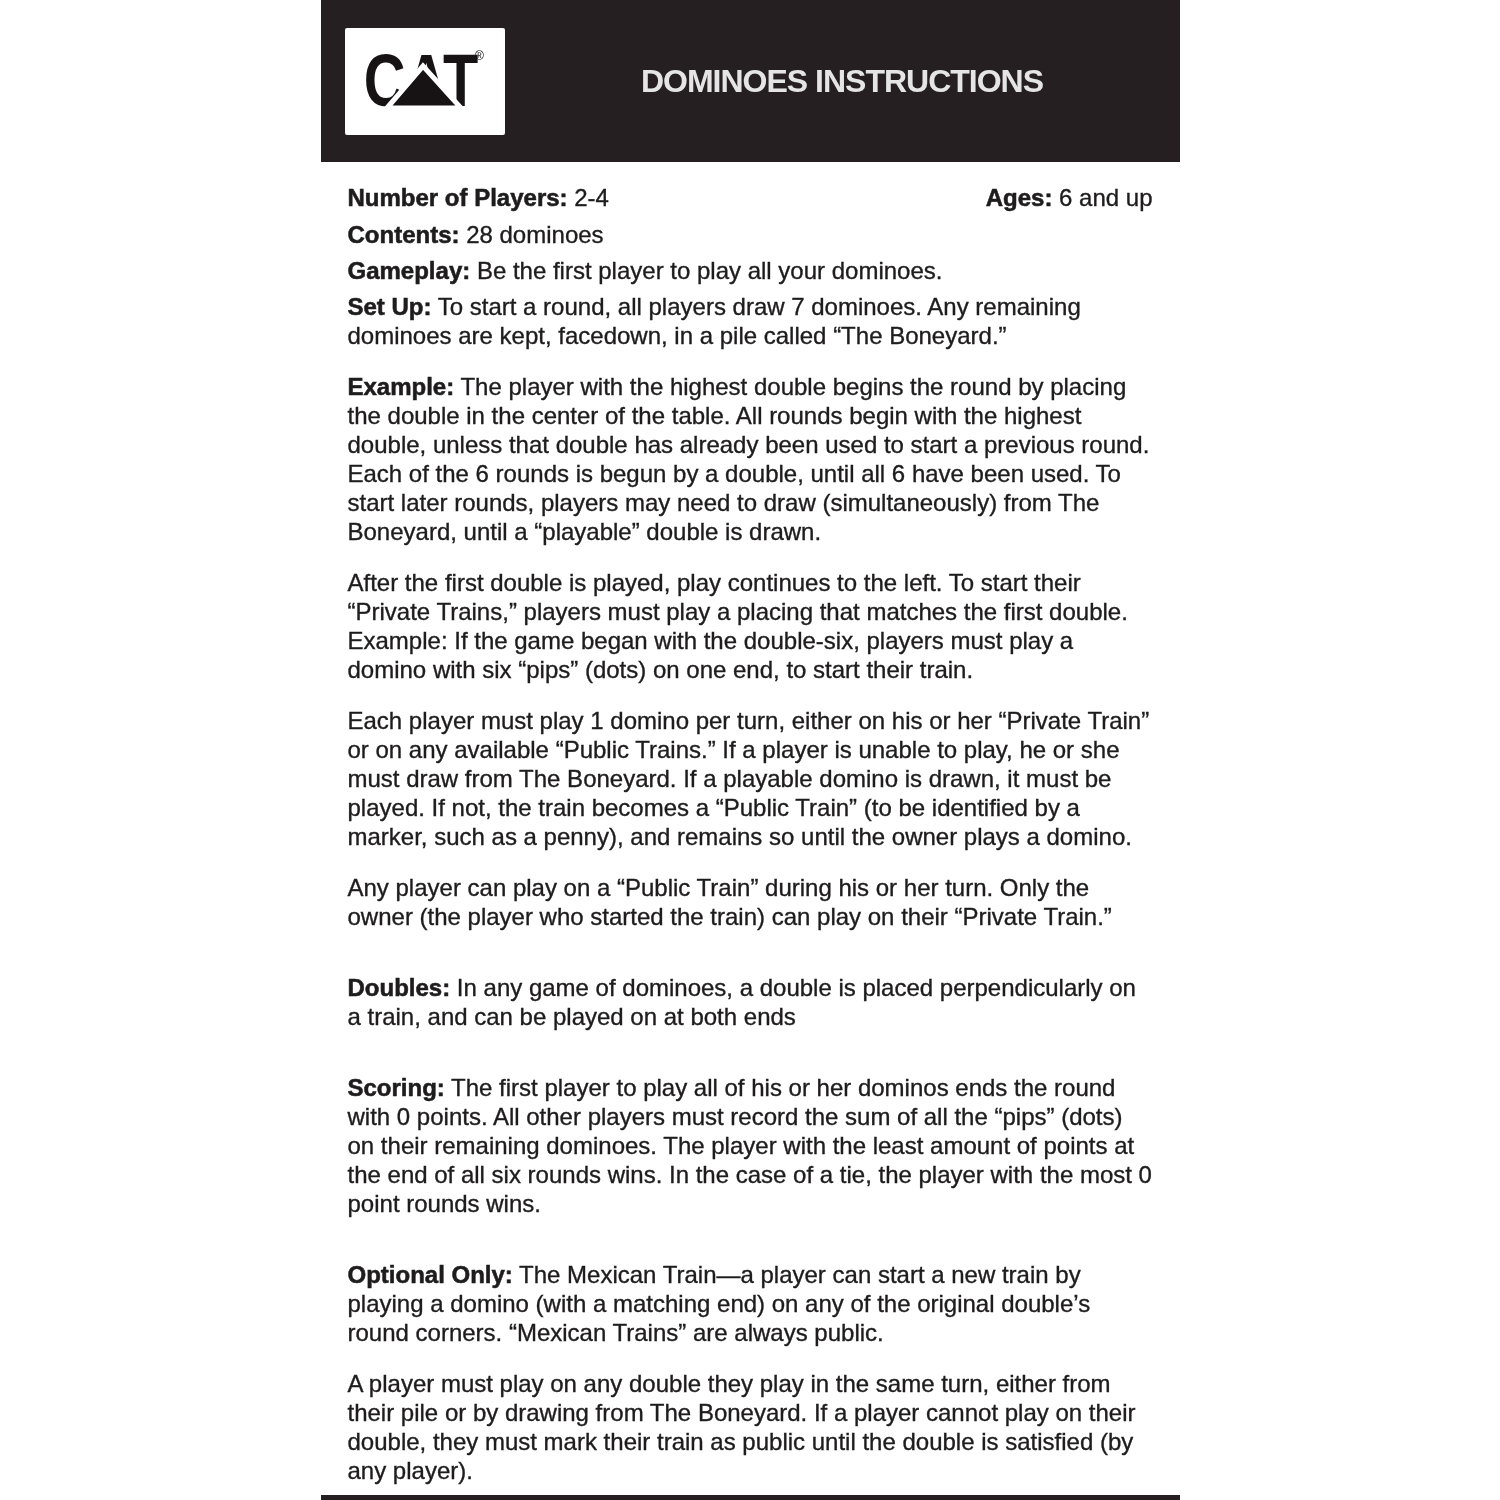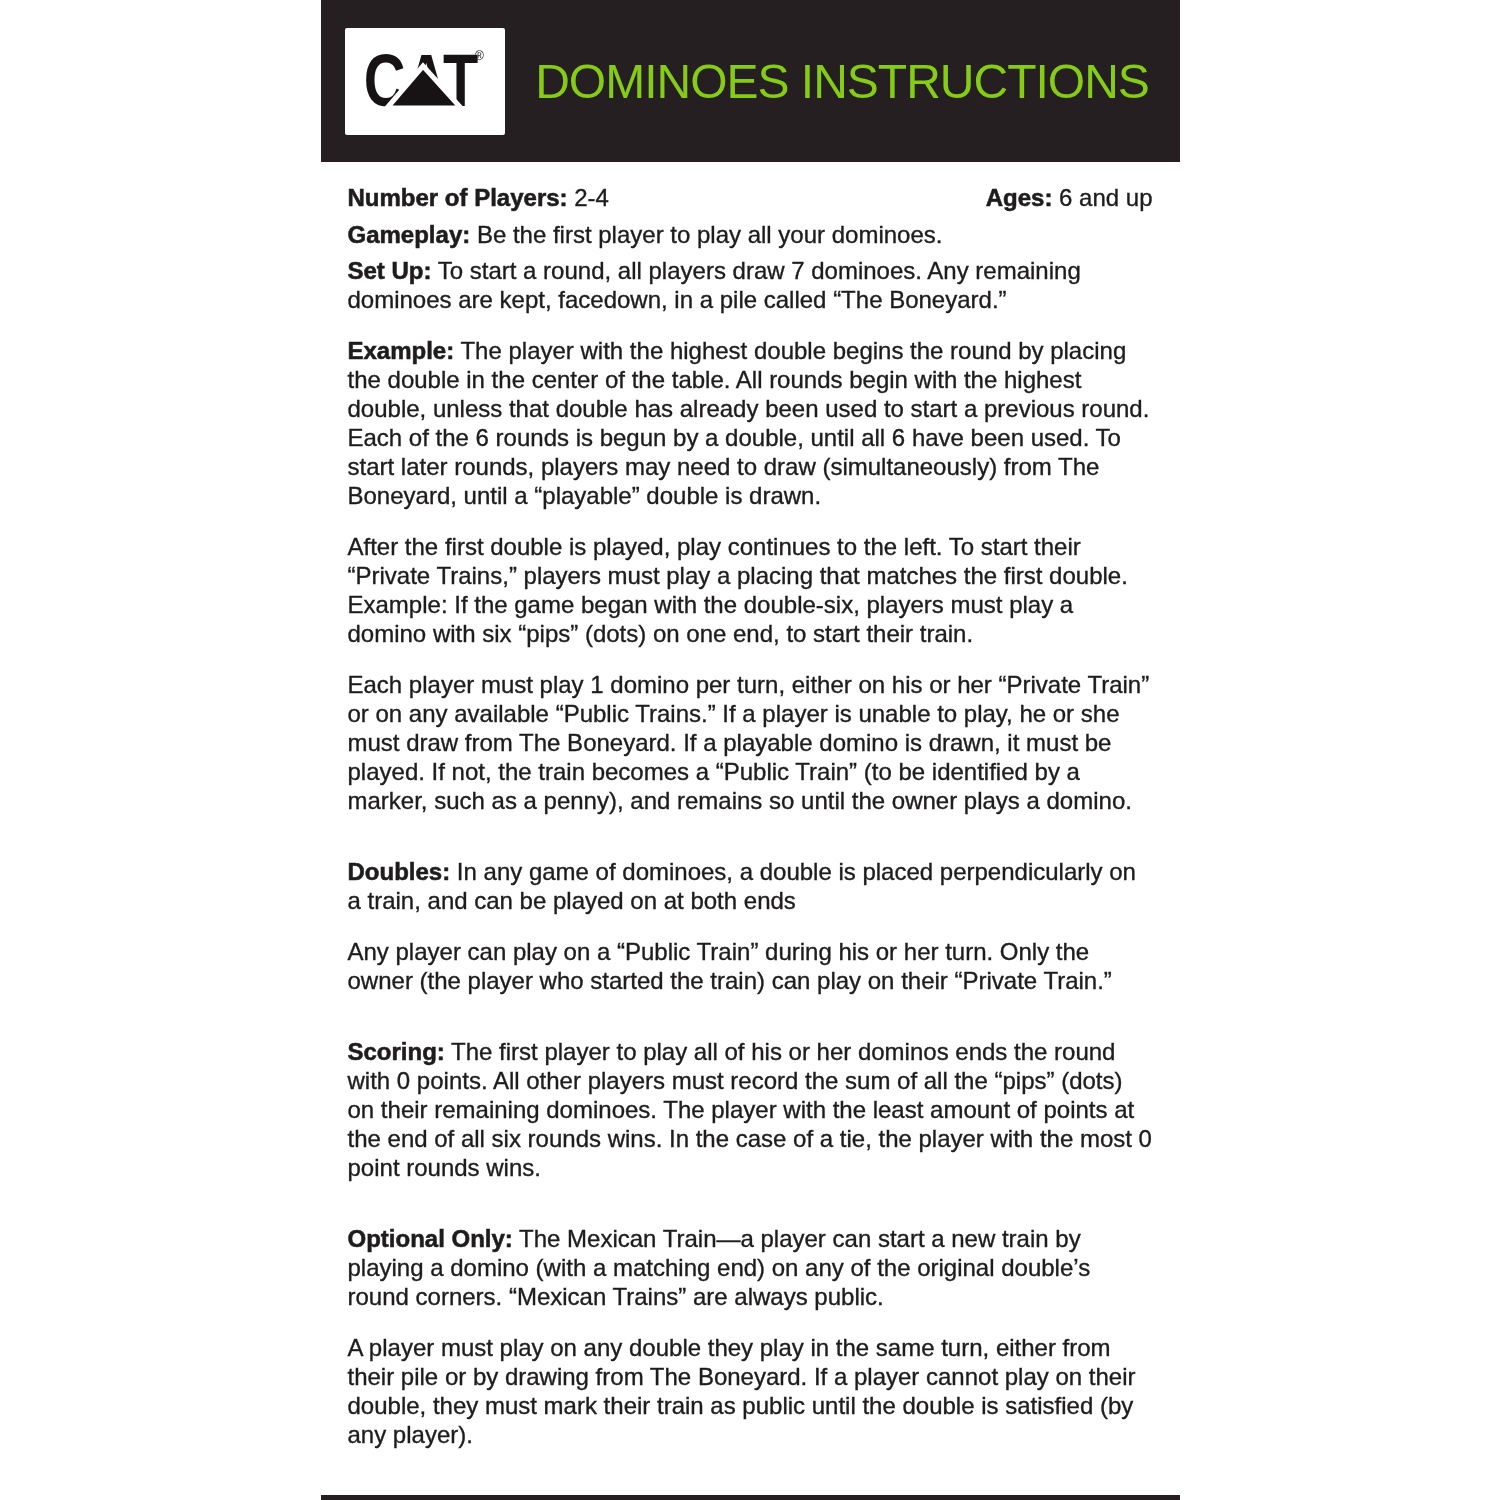--- a/index.html
+++ b/index.html
@@ -31,23 +31,23 @@
     margin-left: 24px;
     flex: 0 0 auto;
     display: flex; align-items: center; justify-content: center;
   }
   .logo-box svg { width: 160px; height: 107px; display: block; }
   .title-wrap {
     flex: 1 1 auto;
     text-align: center;
   }
   .doc-title {
-    color: #84cc16;
-    font-size: 48px;
-    font-weight: 400;
+    color: #e5e5e5;
+    font-size: 32px;
+    font-weight: 700;
     letter-spacing: -1px;
     white-space: nowrap;
   }
   
   .content {
     padding: 21px 27px 0 27px;
     font-size: 24px;
     line-height: 29px;
     -webkit-text-stroke: 0.35px currentColor;
   }
@@ -96,20 +96,24 @@
       <div class="meta-item">
         <strong>Number of Players:</strong>
         <span>2-4</span>
       </div>
       <div class="meta-item">
         <strong>Ages:</strong>
         <span>6 and up</span>
       </div>
     </div>
 
+    <div class="meta-line">
+      <strong>Contents:</strong>
+      <span>28 dominoes</span>
+    </div>
 
     <div class="meta-line">
       <strong>Gameplay:</strong>
       <span>Be the first player to play all your dominoes.</span>
     </div>
 
     <p class="para first">
       <strong class="lbl">Set Up:</strong>
       <span>To start a round, all players draw 7 dominoes. Any remaining dominoes are kept, facedown, in a pile called “The Boneyard.”</span>
     </p>
@@ -122,28 +126,28 @@
     <p class="para">
       
       <span>After the first double is played, play continues to the left. To start their “Private Trains,” players must play a placing that matches the first double. Example: If the game began with the double-six, players must play a domino with six “pips” (dots) on one end, to start their train.</span>
     </p>
 
     <p class="para">
       
       <span>Each player must play 1 domino per turn, either on his or her “Private Train” or on any available “Public Trains.” If a player is unable to play, he or she must draw from The Boneyard. If a playable domino is drawn, it must be played. If not, the train becomes a “Public Train” (to be identified by a marker, such as a penny), and remains so until the owner plays a domino.</span>
     </p>
 
+    <p class="para">
+      
+      <span>Any player can play on a “Public Train” during his or her turn. Only the owner (the player who started the train) can play on their “Private Train.”</span>
+    </p>
+
     <p class="para spaced">
       <strong class="lbl">Doubles:</strong>
       <span>In any game of dominoes, a double is placed perpendicularly on a train, and can be played on at both ends</span>
-    </p>
-
-    <p class="para">
-      
-      <span>Any player can play on a “Public Train” during his or her turn. Only the owner (the player who started the train) can play on their “Private Train.”</span>
     </p>
 
     <p class="para spaced">
       <strong class="lbl">Scoring:</strong>
       <span>The first player to play all of his or her dominos ends the round with 0 points. All other players must record the sum of all the “pips” (dots) on their remaining dominoes. The player with the least amount of points at the end of all six rounds wins. In the case of a tie, the player with the most 0 point rounds wins.</span>
     </p>
 
     <p class="para spaced">
       <strong class="lbl">Optional Only:</strong>
       <span>The Mexican Train—a player can start a new train by playing a domino (with a matching end) on any of the original double’s round corners. “Mexican Trains” are always public.</span>

